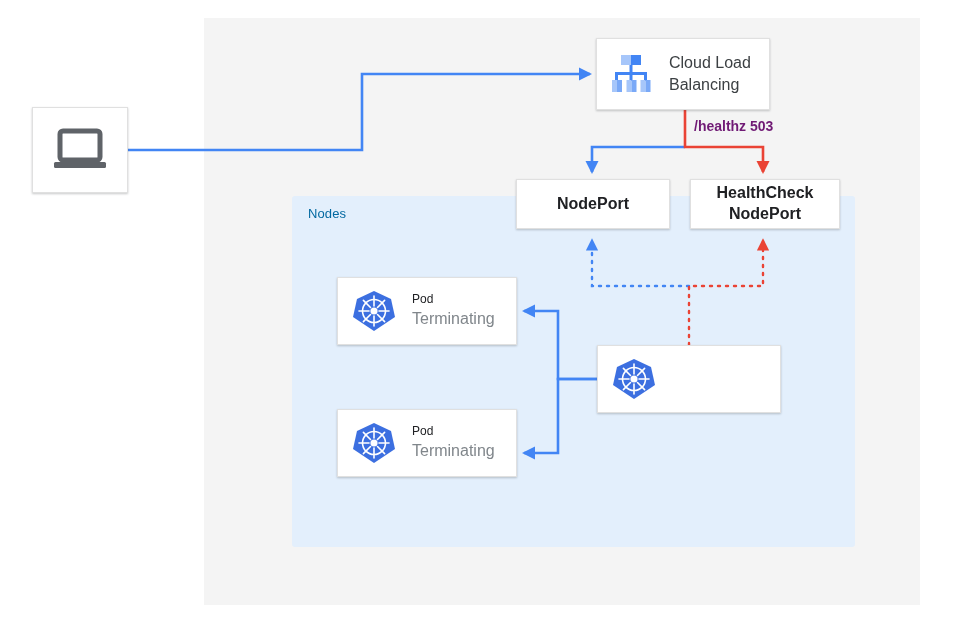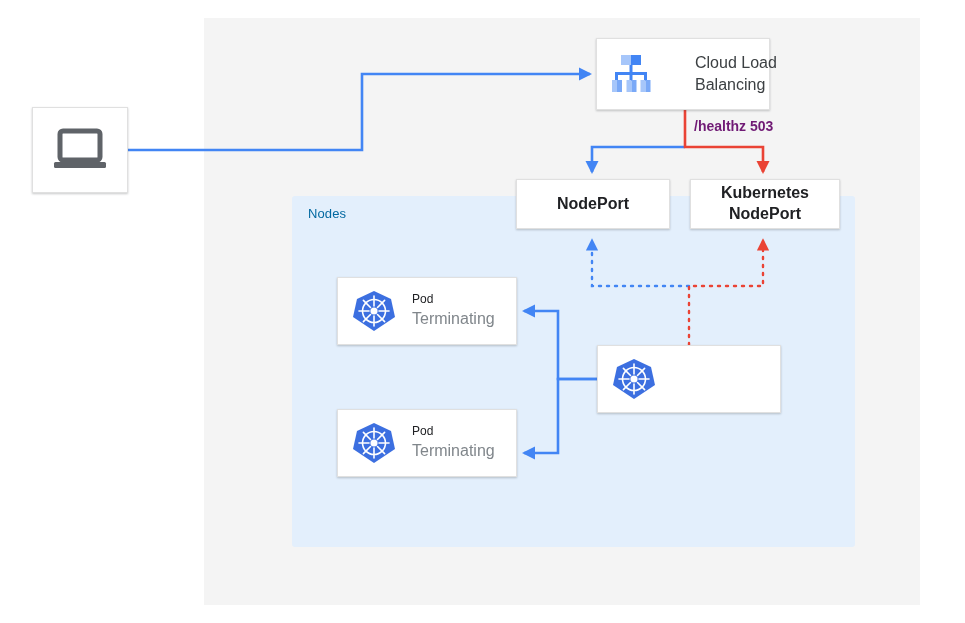--- a/index.html
+++ b/index.html
@@ -75,21 +75,21 @@
   }
   .title-plain {
     font-size: 12px;
     color: #202124;
     line-height: 1.3;
     white-space: nowrap;
   }
 
   
   .client-box   { left: 32px;  top: 107px; width: 96px;  height: 86px; }
-  .clb-box      { left: 596px; top: 38px;  width: 174px; height: 72px; padding-left: 10px; gap: 26px; }
+  .clb-box      { left: 596px; top: 38px;  width: 174px; height: 72px; padding-left: 10px; }
   .nodeport-box { left: 516px; top: 179px; width: 154px; height: 50px; }
   .hcnp-box     { left: 690px; top: 179px; width: 150px; height: 50px; }
   .pod1-box     { left: 337px; top: 277px; width: 180px; height: 68px; padding-left: 12px; }
   .pod2-box     { left: 337px; top: 409px; width: 180px; height: 68px; padding-left: 12px; }
   .kproxy-box   { left: 597px; top: 345px; width: 184px; height: 68px; padding-left: 12px; }
 
   .icon-slot { flex: 0 0 auto; display: flex; align-items: center; justify-content: center; }
   .icon-48 { width: 48px; height: 48px; }
   .gap-14 { margin-right: 14px; }
 
@@ -186,21 +186,21 @@
       <span class="title-1">Balancing</span>
     </span>
   </div>
 
   <div class="abs box center nodeport-box">
     <span class="title-dark">NodePort</span>
   </div>
 
   <div class="abs box center hcnp-box">
     <span class="box-text">
-      <span class="title-dark">Kubernetes</span>
+      <span class="title-dark">HealthCheck</span>
       <span class="title-dark">NodePort</span>
     </span>
   </div>
 
   <div class="abs box pod1-box">
     <span class="icon-slot icon-48 gap-14">
       <svg width="44" height="44" viewBox="0 0 44 44" aria-hidden="true">
         <polygon points="22,2 39,10 43,28 22,42 1,28 5,10" fill="#3c6fe0"></polygon>
         <g stroke="#ffffff" stroke-width="1.6" fill="none" stroke-linecap="round">
           <circle cx="22" cy="22" r="11.5"></circle>

